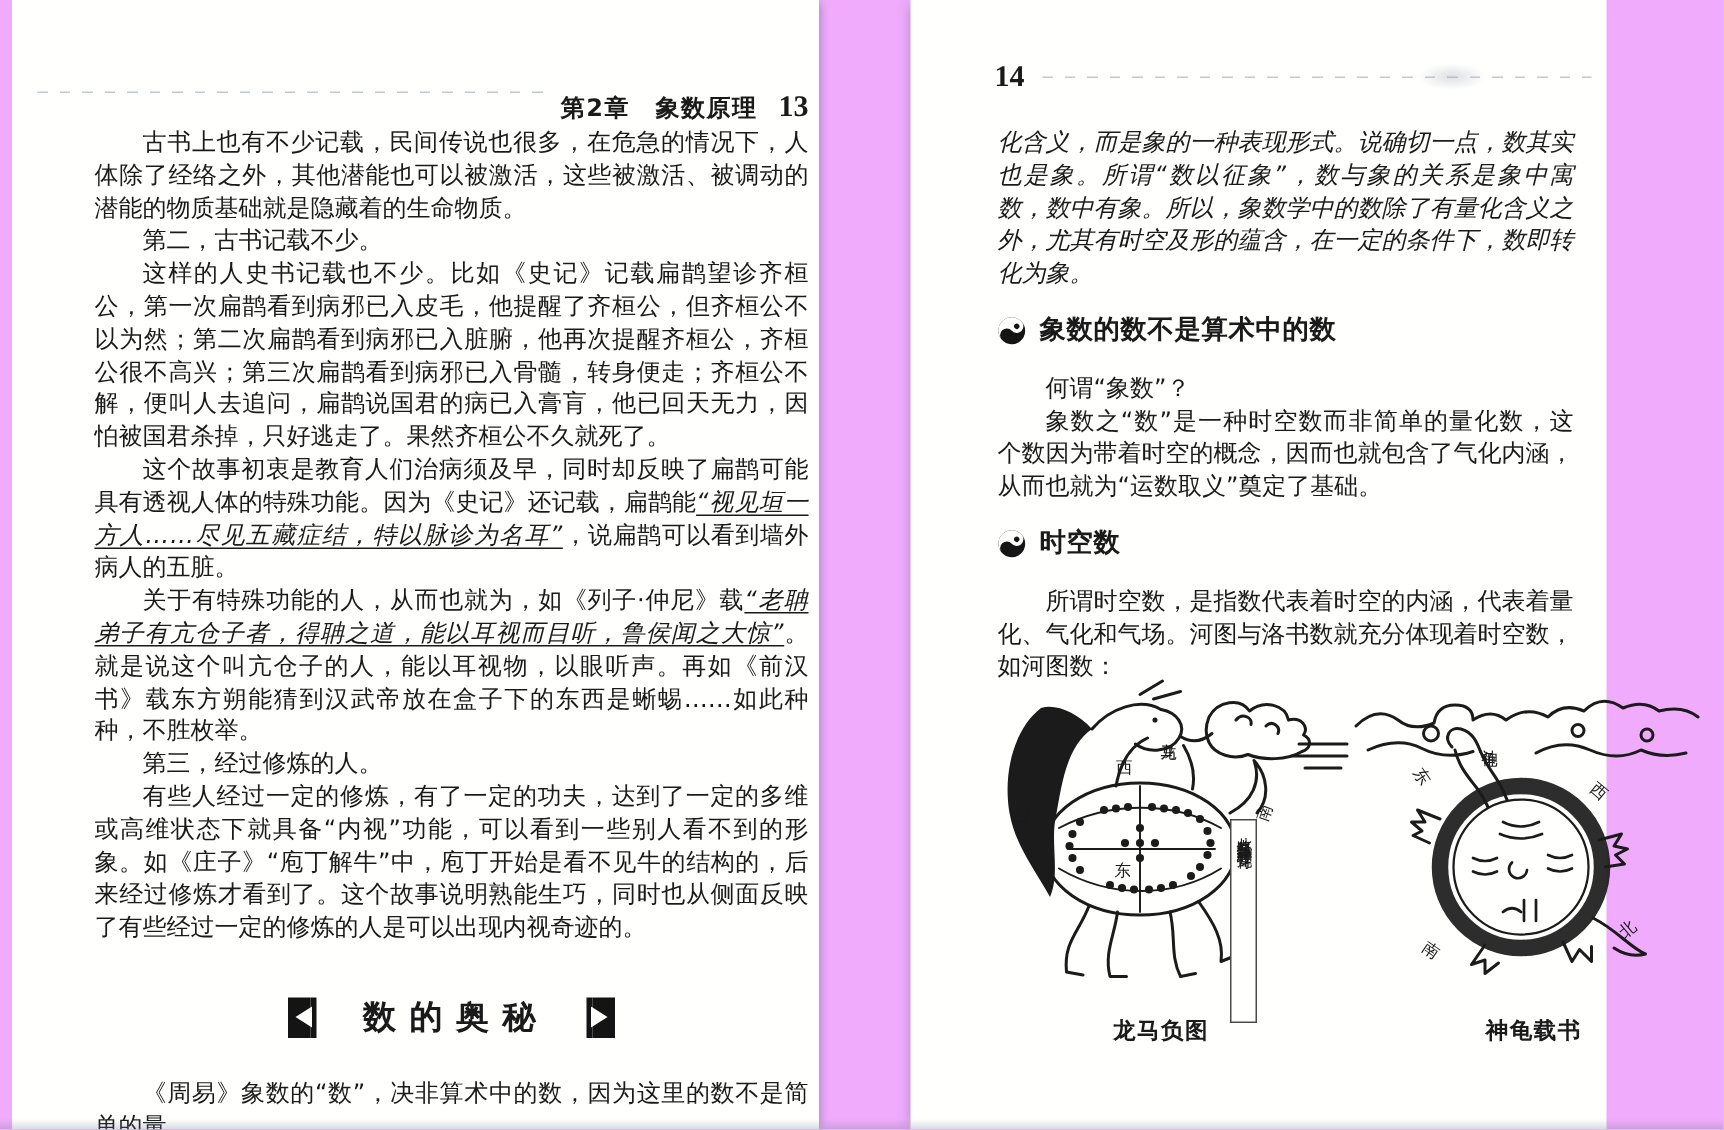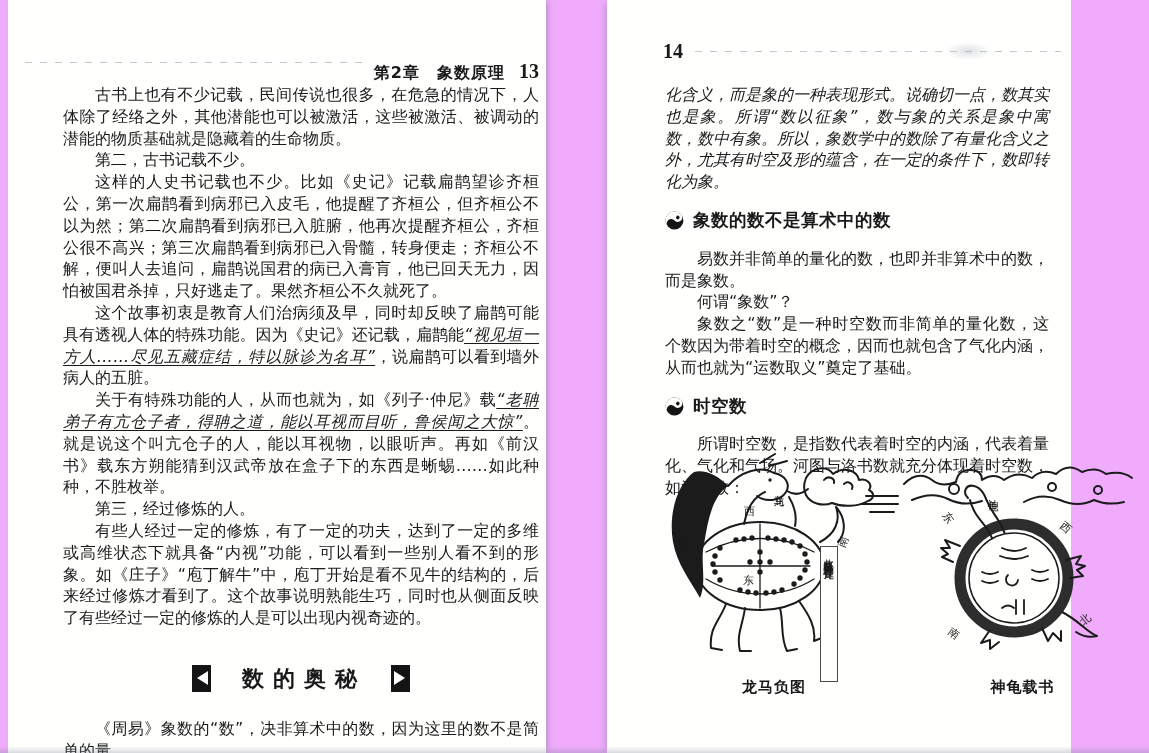--- a/index.html
+++ b/index.html
@@ -113,21 +113,20 @@
 
       <div class="subhead">
         <svg class="taiji" width="19" height="19" viewBox="0 0 20 20">
           <circle cx="10" cy="10" r="9.4" fill="#151515"></circle>
           <path d="M10 .6 a4.7 4.7 0 0 1 0 9.4 a4.7 4.7 0 0 0 0 9.4 A9.4 9.4 0 0 1 10 .6" fill="#fffffe"></path>
           <circle cx="10" cy="5.3" r="1.9" fill="#151515"></circle>
         </svg>
         <span class="txt">象数的数不是算术中的数</span>
       </div>
 
-      <p>易数并非简单的量化的数，也即并非算术中的数，而是象数。</p>
       <p>何谓“象数”？</p>
       <p>象数之“数”是一种时空数而非简单的量化数，这个数因为带着时空的概念，因而也就包含了气化内涵，从而也就为“运数取义”奠定了基础。</p>
 
       <div class="subhead">
         <svg class="taiji" width="19" height="19" viewBox="0 0 20 20">
           <circle cx="10" cy="10" r="9.4" fill="#151515"></circle>
           <path d="M10 .6 a4.7 4.7 0 0 1 0 9.4 a4.7 4.7 0 0 0 0 9.4 A9.4 9.4 0 0 1 10 .6" fill="#fffffe"></path>
           <circle cx="10" cy="5.3" r="1.9" fill="#151515"></circle>
         </svg>
         <span class="txt">时空数</span>

